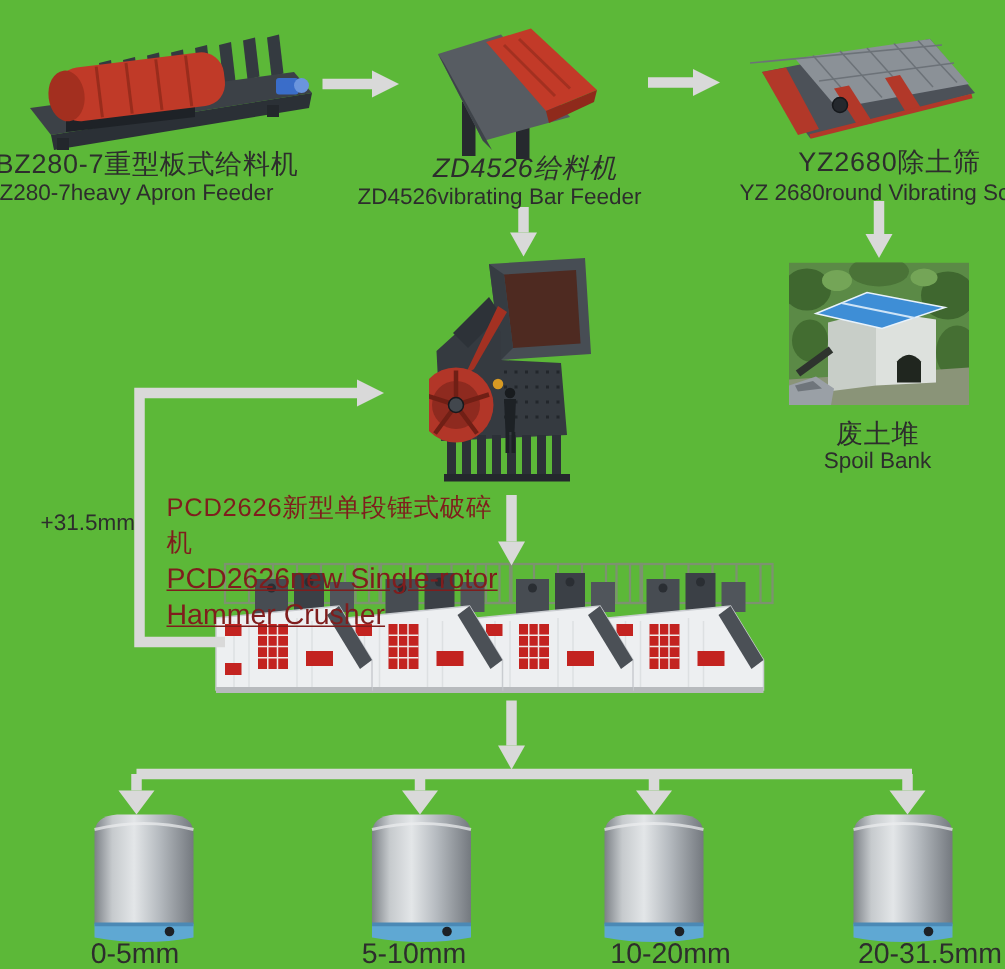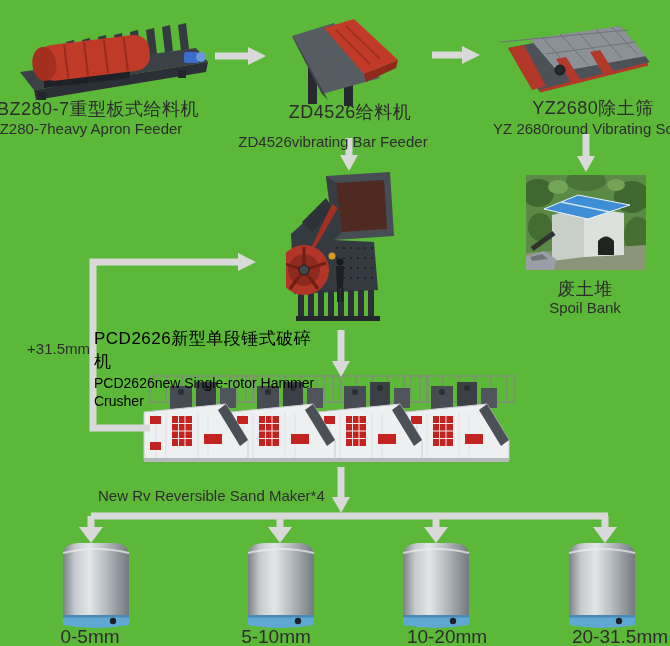--- a/index.html
+++ b/index.html
@@ -4,23 +4,23 @@
 <style>
   html,body{margin:0;padding:0;}
   body{width:670px;height:646px;overflow:hidden;font-family:"Liberation Sans","DejaVu Sans",sans-serif;}
   .stage{position:relative;width:670px;height:646px;background:#5cb838;overflow:hidden;}
   .node{position:absolute;margin:0;padding:0;}
   .node svg{display:block;width:100%;height:100%;}
   .overlay{position:absolute;left:0;top:0;width:670px;height:646px;pointer-events:none;}
   .lbl{position:absolute;color:#2d2d2d;text-align:center;line-height:1.2;white-space:nowrap;}
   .zh{font-size:18px;letter-spacing:.5px;}
   .en{font-size:15px;}
-  .crusher-block{position:absolute;left:94px;top:327px;width:232px;color:#000000;}
+  .crusher-block{position:absolute;left:111px;top:327px;width:232px;color:#7f1d1d;}
   .crusher-block .zh{font-size:17px;display:block;margin:0 0 2px 0;}
-  .crusher-block .en{font-size:14px;display:block;line-height:1.25;}
+  .crusher-block .en{font-size:19px;display:block;line-height:1.25;text-decoration:underline;}
   .out-lbl{font-size:19px;}
 </style>
 </head>
 <body>
 
 <div class="stage">
 
   <svg width="0" height="0" style="position:absolute" aria-hidden="true">
     <defs>
       <linearGradient id="binG" x1="0" y1="0" x2="1" y2="0">
@@ -283,36 +283,35 @@
       <g>
         <line x1="605" y1="516" x2="605" y2="527" stroke-width="7"></line>
         <polygon points="593,527 617,527 605,543" stroke="none"></polygon>
       </g>
     </g>
   </svg>
 
   <div class="lbl zh" style="left:-17px;top:99px;width:230px;">BZ280-7重型板式给料机</div>
   <div class="lbl en" style="left:-29px;top:120px;width:230px;">BZ280-7heavy Apron Feeder</div>
 
-  <div class="lbl zh" style="left:250px;top:102px;width:200px;">ZD4526给料机</div>
-  <div class="lbl en" style="left:233px;top:123px;width:200px;margin-top:10px;">ZD4526vibrating Bar Feeder</div>
+  <div class="lbl zh" style="left:250px;top:102px;width:200px;font-style:italic;">ZD4526给料机</div>
+  <div class="lbl en" style="left:233px;top:123px;width:200px;">ZD4526vibrating Bar Feeder</div>
 
   <div class="lbl zh" style="left:493px;top:98px;width:200px;">YZ2680除土筛</div>
   <div class="lbl en" style="left:488px;top:120px;width:220px;">YZ 2680round Vibrating Screen</div>
 
   <div class="lbl zh" style="left:485px;top:279px;width:200px;">废土堆</div>
   <div class="lbl en" style="left:485px;top:299px;width:200px;">Spoil Bank</div>
 
   <div class="crusher-block">
     <span class="zh">PCD2626新型单段锤式破碎机</span>
     <span class="en">PCD2626new Single-rotor Hammer Crusher</span>
   </div>
 
   <div class="lbl en" style="left:20px;top:340px;width:70px;text-align:right;">+31.5mm</div>
 
-  <div class="lbl en" style="left:98px;top:487px;width:210px;">New Rv Reversible Sand Maker*4</div>
 
   <div class="lbl out-lbl" style="left:50px;top:626px;width:80px;">0-5mm</div>
   <div class="lbl out-lbl" style="left:236px;top:626px;width:80px;">5-10mm</div>
   <div class="lbl out-lbl" style="left:402px;top:626px;width:90px;">10-20mm</div>
   <div class="lbl out-lbl" style="left:570px;top:626px;width:100px;">20-31.5mm</div>
 
 </div>
 
 </body></html>

